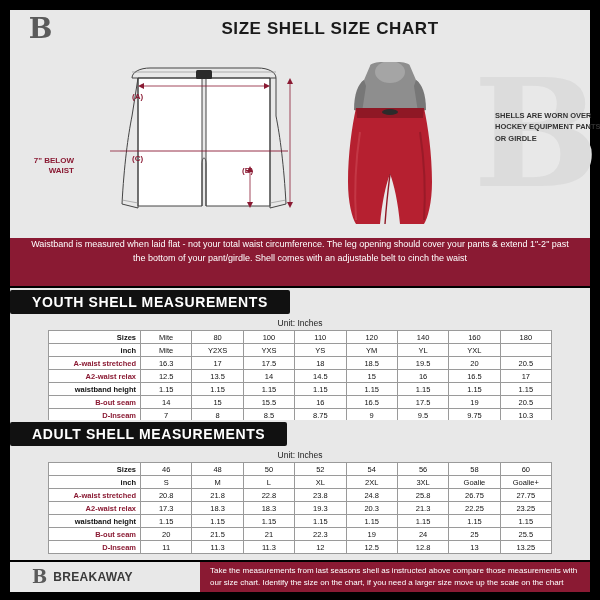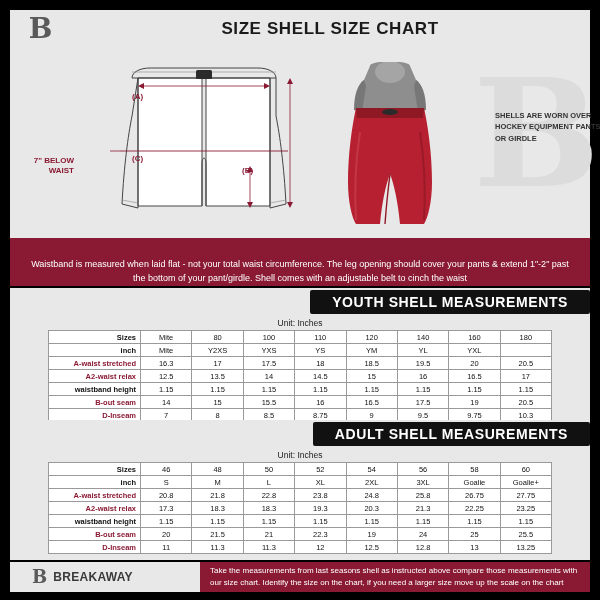--- a/index.html
+++ b/index.html
@@ -77,32 +77,32 @@
   .note {
     position: absolute; left: 440px; top: 62px; width: 110px;
     font-size: 7.5px; color: #333; line-height: 1.5; font-weight: bold; margin-left: 45px;
   }
 
   
   .notebar {
     position: absolute; top: 238px; left: 10px;
     width: 580px; height: 48px;
     background: #8a1a33;
-    display: flex; align-items: flex-end; justify-content: center;
+    display: flex; align-items: flex-start; justify-content: center;
   }
   .notebar p {
     color: #fff; font-size: 9px; line-height: 1.55; text-align: center;
     padding: 0 14px;
   }
 
   
   .banner {
     position: absolute; left: 10px; width: 580px; height: 28px;
     background: #e8e8e8;
-    display: flex; align-items: center; justify-content: flex-end;
+    display: flex; align-items: center; justify-content: flex-start;
   }
   .banner .inner {
     background: #111; color: #fff;
     font-size: 14px; font-weight: bold; letter-spacing: 0.6px;
     padding: 4px 22px; border-radius: 2px;
   }
   .banner-youth { top: 288px; }
   .banner-adult { top: 420px; }
 
   .unit {

